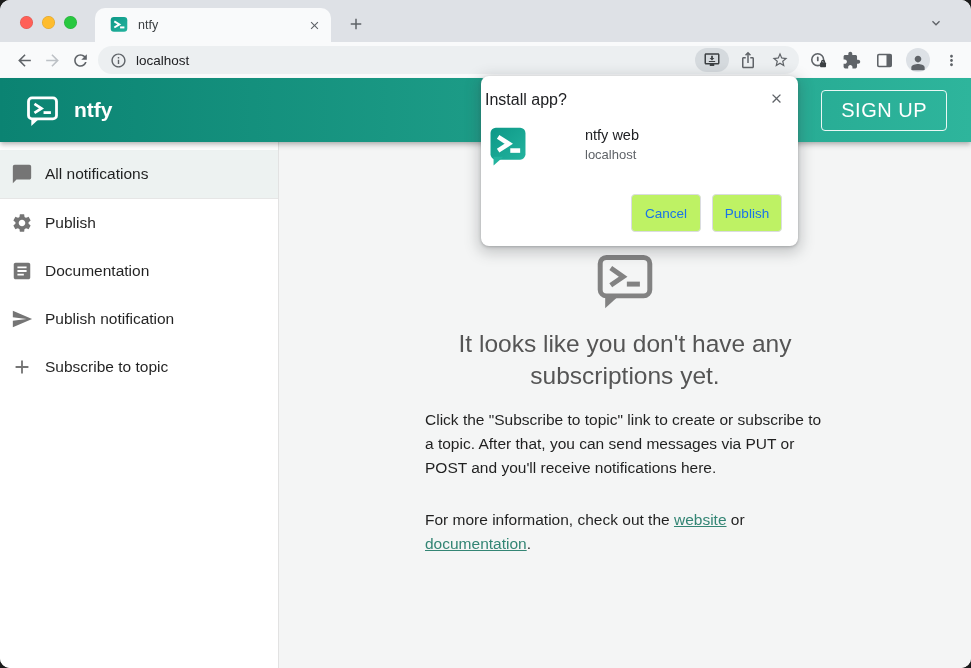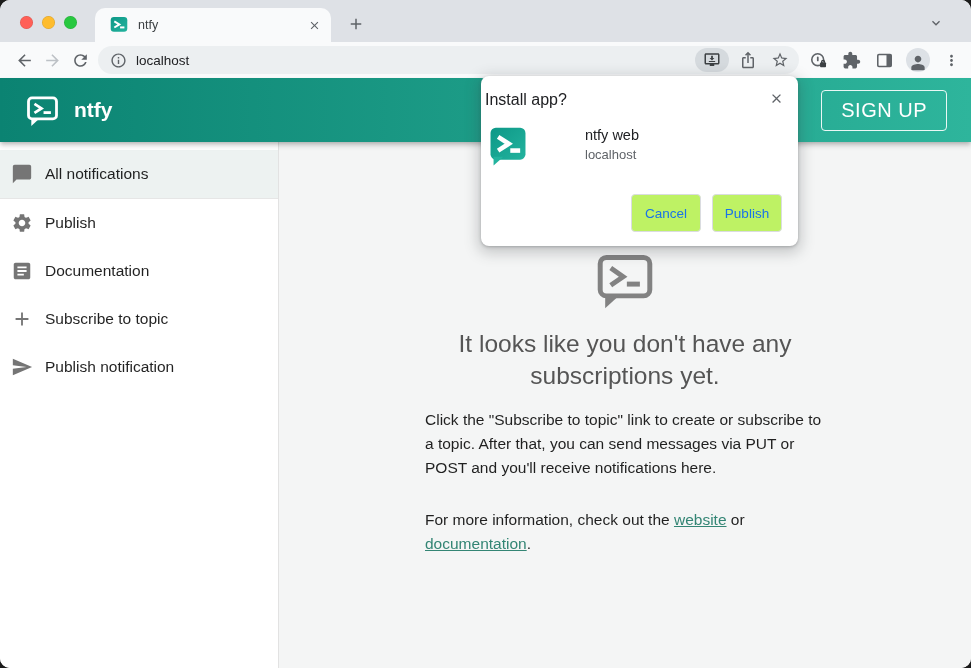--- a/index.html
+++ b/index.html
@@ -236,29 +236,29 @@
         <span class="nlabel">Publish</span>
       </div>
       <div class="nav-item">
         <svg class="nicon" viewBox="0 0 24 24">
             <path fill="currentColor" d="M19 3H5c-1.1 0-2 .9-2 2v14c0 1.1.9 2 2 2h14c1.1 0 2-.9 2-2V5c0-1.1-.9-2-2-2zm-5 14H7v-2h7v2zm3-4H7v-2h10v2zm0-4H7V7h10v2z"></path>
           </svg>
         <span class="nlabel">Documentation</span>
       </div>
       <div class="nav-item">
         <svg class="nicon" viewBox="0 0 24 24">
+            <path fill="currentColor" d="M2.01 21 23 12 2.01 3 2 10l15 2-15 2z"></path>
+          </svg>
+        <span class="nlabel">Publish notification</span>
+      </div>
+      <div class="nav-item">
+        <svg class="nicon" viewBox="0 0 24 24">
             <path fill="currentColor" d="M19 13h-6v6h-2v-6H5v-2h6V5h2v6h6v2z"></path>
           </svg>
         <span class="nlabel">Subscribe to topic</span>
-      </div>
-      <div class="nav-item">
-        <svg class="nicon" viewBox="0 0 24 24">
-            <path fill="currentColor" d="M2.01 21 23 12 2.01 3 2 10l15 2-15 2z"></path>
-          </svg>
-        <span class="nlabel">Publish notification</span>
       </div>
     </aside>
 
     <main class="main">
       <svg class="empty-logo" viewBox="0 0 100 100">
         <rect x="10" y="12" width="80" height="62" rx="10" fill="none" stroke="currentColor" stroke-width="8"></rect>
         <path d="M18 72 L18 94 L42 72 Z" fill="currentColor"></path>
         <path d="M27 29 L47 43 L27 57" fill="none" stroke="currentColor" stroke-width="8"></path>
         <rect x="53" y="51" width="21" height="8" fill="currentColor"></rect>
       </svg>

